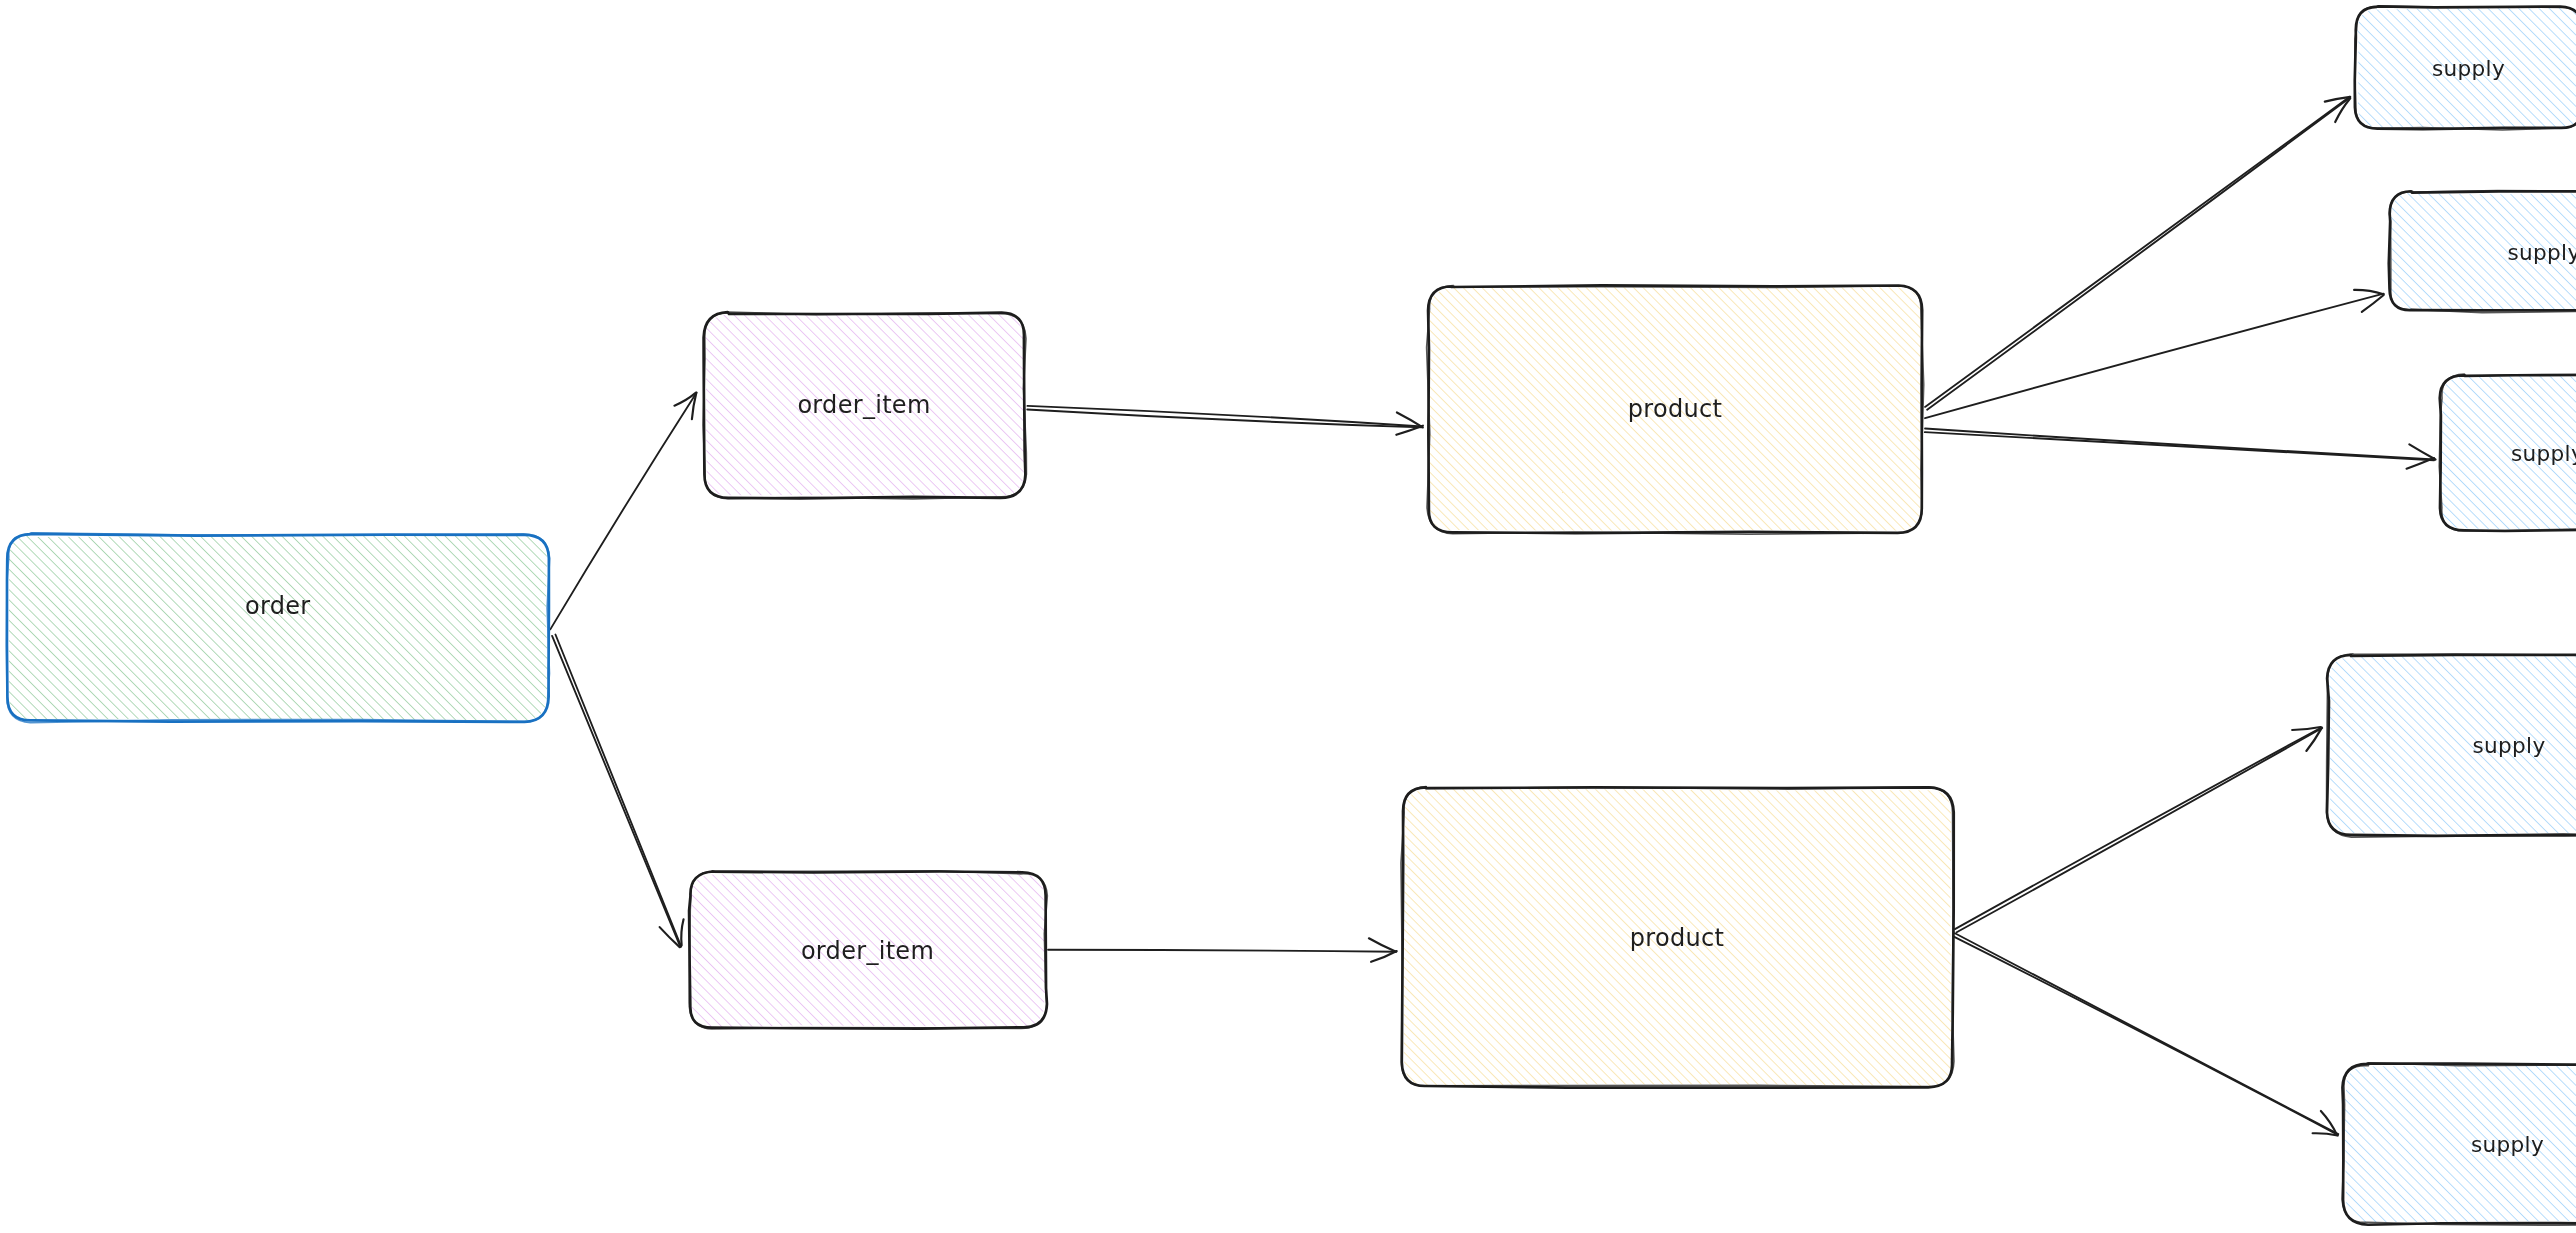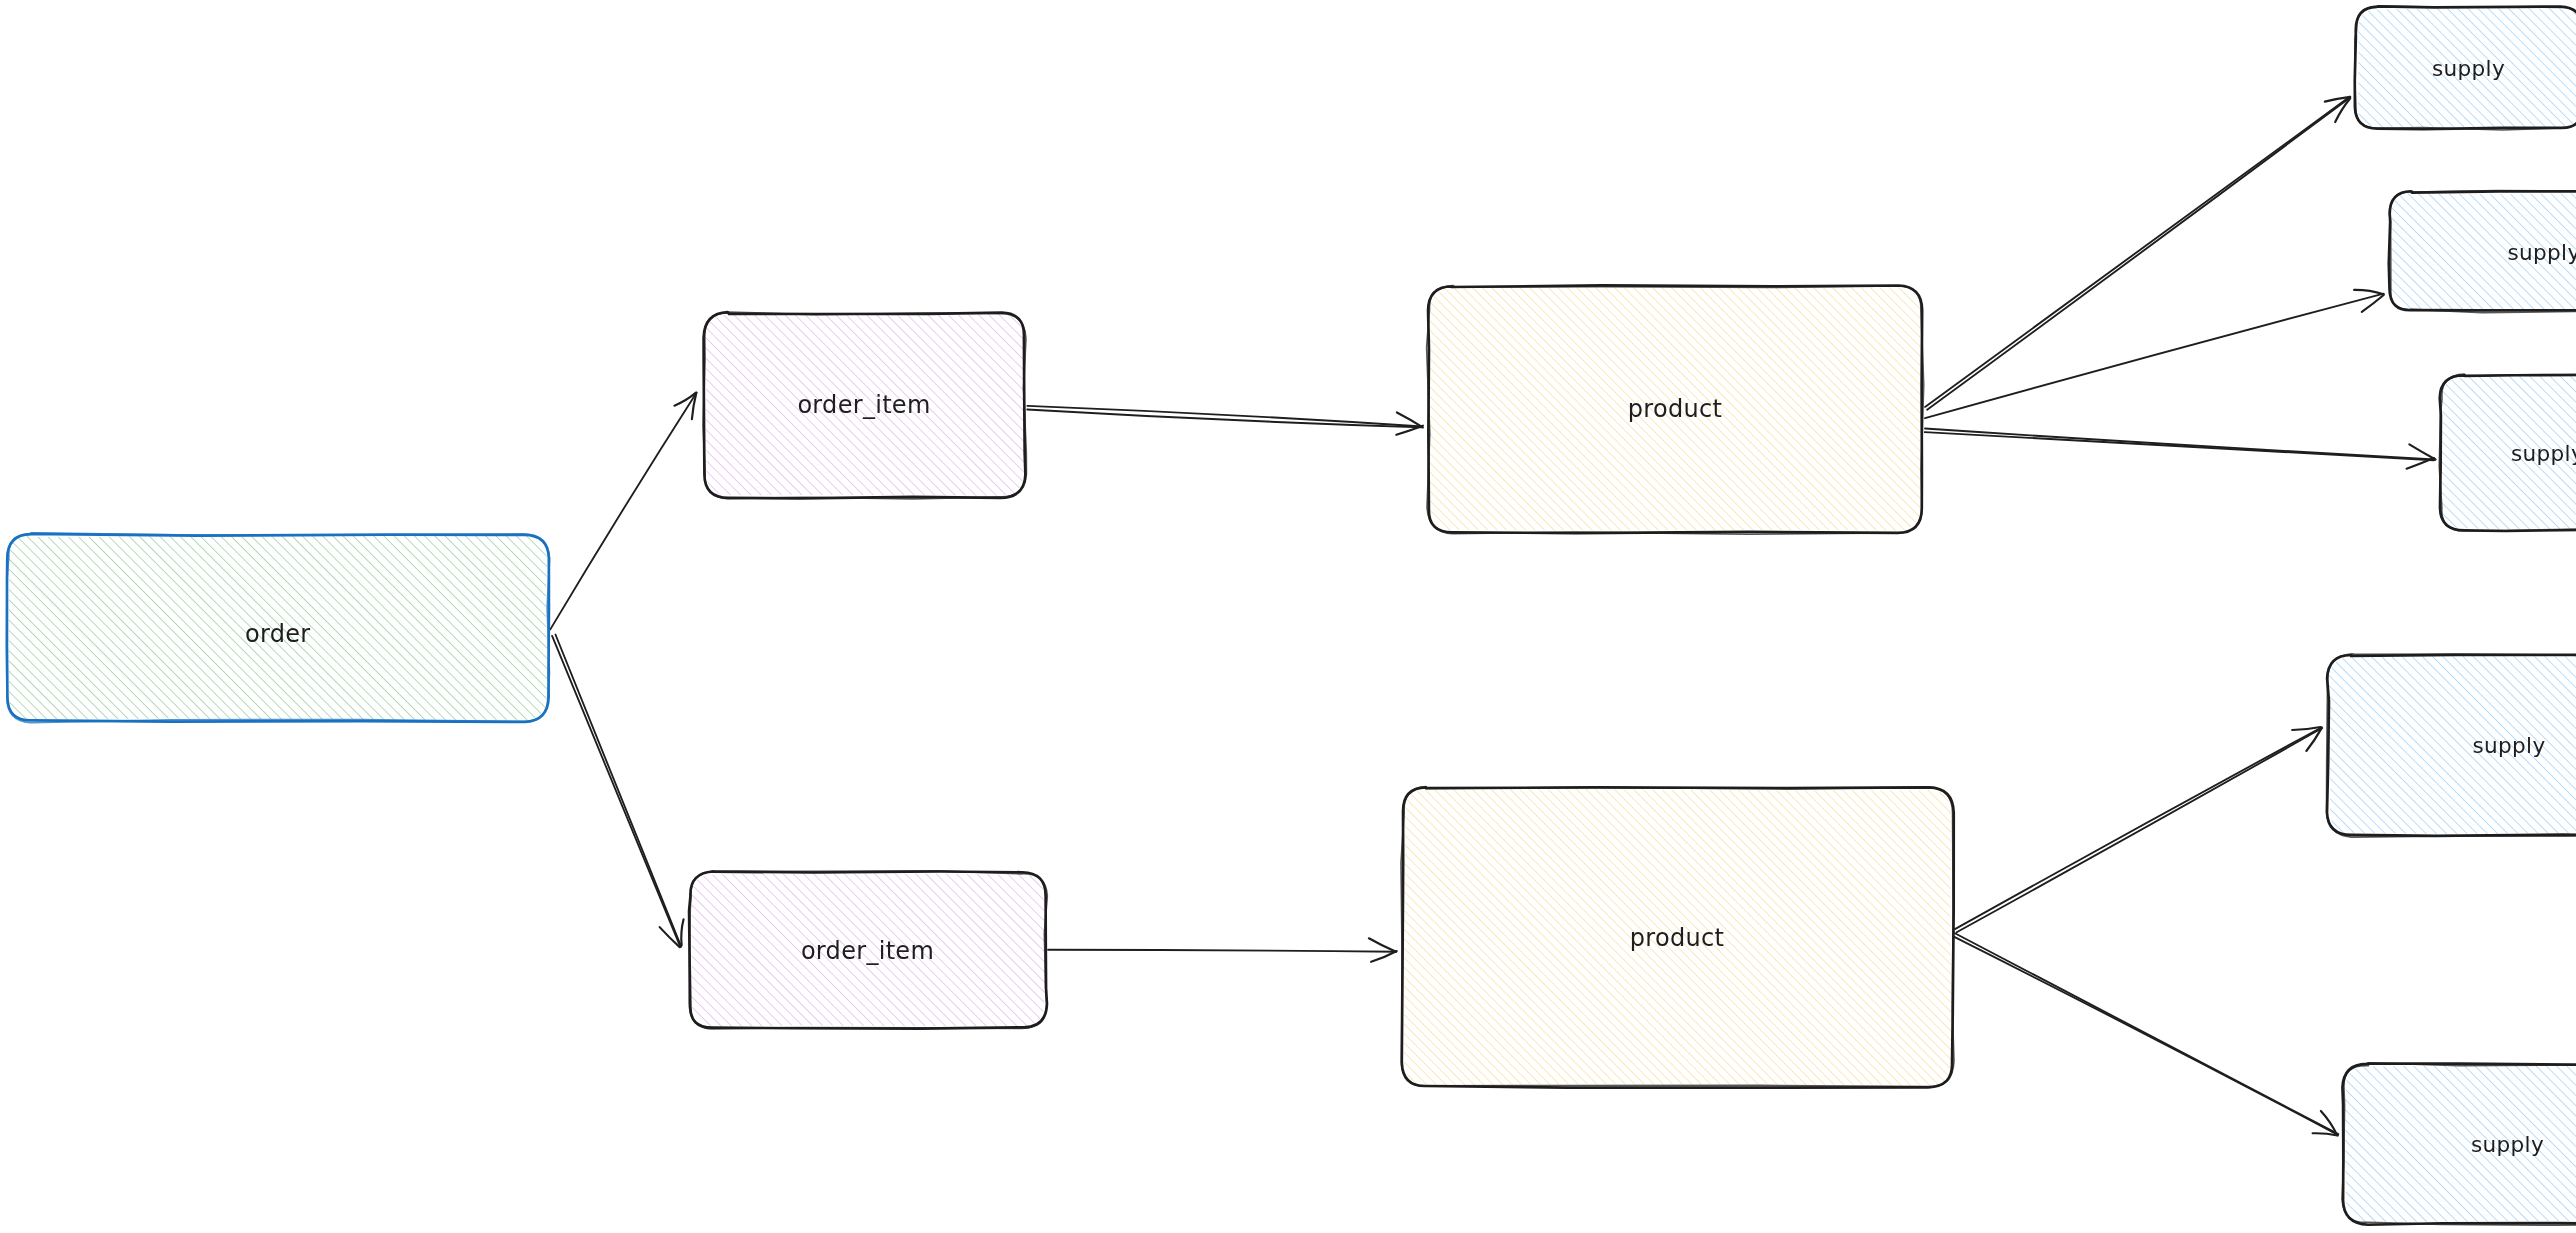--- a/index.html
+++ b/index.html
@@ -136,21 +136,21 @@
           <path d="M 4565.8 1270.4 L 4763.0 1269.9 L 5007.0 1272.2 L 5175.1 1271.0 Q 5220 1272 5220.9 1320.3 L 5218.4 1411.0 L 5219.7 1532.9 L 5217.0 1574.0 Q 5220 1622 5171.4 1620.9 L 4976.7 1623.5 L 4728.9 1623.3 L 4563.4 1625.3 Q 4518 1622 4515.2 1576.1 L 4515.5 1480.0 L 4516.8 1357.4 L 4517.2 1319.3 Q 4518 1272 4566.6 1269.4 Z" fill="none" stroke="#1e1e1e" stroke-width="3.2" stroke-linecap="round" stroke-linejoin="round" opacity="0.75"></path>
         </g>
         <g>
           <path d="M 4596.3 2070.8 L 4770.8 2068.5 L 4993.8 2069.6 L 5137.2 2071.1 Q 5183 2069 5184.2 2116.0 L 5185.2 2191.1 L 5182.4 2299.2 L 5180.9 2326.7 Q 5183 2373 5138.9 2371.7 L 4963.4 2370.8 L 4742.1 2372.1 L 4595.1 2373.1 Q 4551 2373 4553.1 2325.8 L 4551.8 2249.8 L 4549.8 2142.9 L 4553.1 2115.7 Q 4551 2069 4596.9 2071.1 Z" fill="url(#hatch-blue)" stroke="none"></path>
           <path d="M 4594.6 2065.0 L 4771.4 2065.0 L 4993.2 2067.2 L 5139.7 2067.6 Q 5186 2066 5185.3 2113.9 L 5186.1 2189.8 L 5185.9 2297.7 L 5187.1 2330.4 Q 5186 2376 5141.1 2376.8 L 4964.7 2374.7 L 4739.3 2375.1 L 4595.8 2378.0 Q 4548 2376 4547.3 2329.9 L 4547.8 2253.7 L 4547.3 2143.6 L 4546.1 2111.6 Q 4548 2066 4593.3 2065.6 Z" fill="none" stroke="#1e1e1e" stroke-width="5.2" stroke-linecap="round" stroke-linejoin="round" opacity="1"></path>
           <path d="M 4596.6 2063.5 L 4772.4 2069.3 L 4997.5 2067.9 L 5139.7 2067.5 Q 5186 2066 5183.7 2108.7 L 5184.0 2192.0 L 5183.3 2301.1 L 5183.6 2329.1 Q 5186 2376 5139.7 2377.3 L 4960.6 2378.8 L 4739.4 2377.2 L 4594.6 2373.3 Q 4548 2376 4545.4 2328.4 L 4548.6 2250.7 L 4550.2 2144.5 L 4549.0 2110.2 Q 4548 2066 4596.5 2069.1 Z" fill="none" stroke="#1e1e1e" stroke-width="3.2" stroke-linecap="round" stroke-linejoin="round" opacity="0.75"></path>
         </g>
       </g>
   </svg>
   <div id="label-layer">
-      <div class="node-label" style="left: 7.2px; top: 535px; width: 541px; height: 141px; font-size: 24px; margin-top: 28px;">order</div>
+      <div class="node-label" style="left: 7.2px; top: 535px; width: 541px; height: 141px; font-size: 24px;">order</div>
       <div class="node-label" style="left: 704px; top: 313px; width: 320px; height: 184px; font-size: 24px;">order_item</div>
       <div class="node-label" style="left: 689px; top: 873px; width: 357px; height: 156px; font-size: 24px;">order_item</div>
       <div class="node-label" style="left: 1428px; top: 286px; width: 494px; height: 246px; font-size: 24px;">product</div>
       <div class="node-label" style="left: 1402px; top: 788px; width: 550px; height: 299px; font-size: 24px;">product</div>
       <div class="node-label" style="left: 2355px; top: 7.2px; width: 227px; height: 122px; font-size: 21.6px;">supply</div>
       <div class="node-label" style="left: 2389px; top: 192px; width: 310px; height: 120px; font-size: 21.6px;">supply</div>
       <div class="node-label" style="left: 2440px; top: 375px; width: 215px; height: 156px; font-size: 21.6px;">supply</div>
       <div class="node-label" style="left: 2328px; top: 655px; width: 362px; height: 180px; font-size: 21.6px;">supply</div>
       <div class="node-label" style="left: 2343px; top: 1064px; width: 329px; height: 160px; font-size: 21.6px;">supply</div>
     </div>

